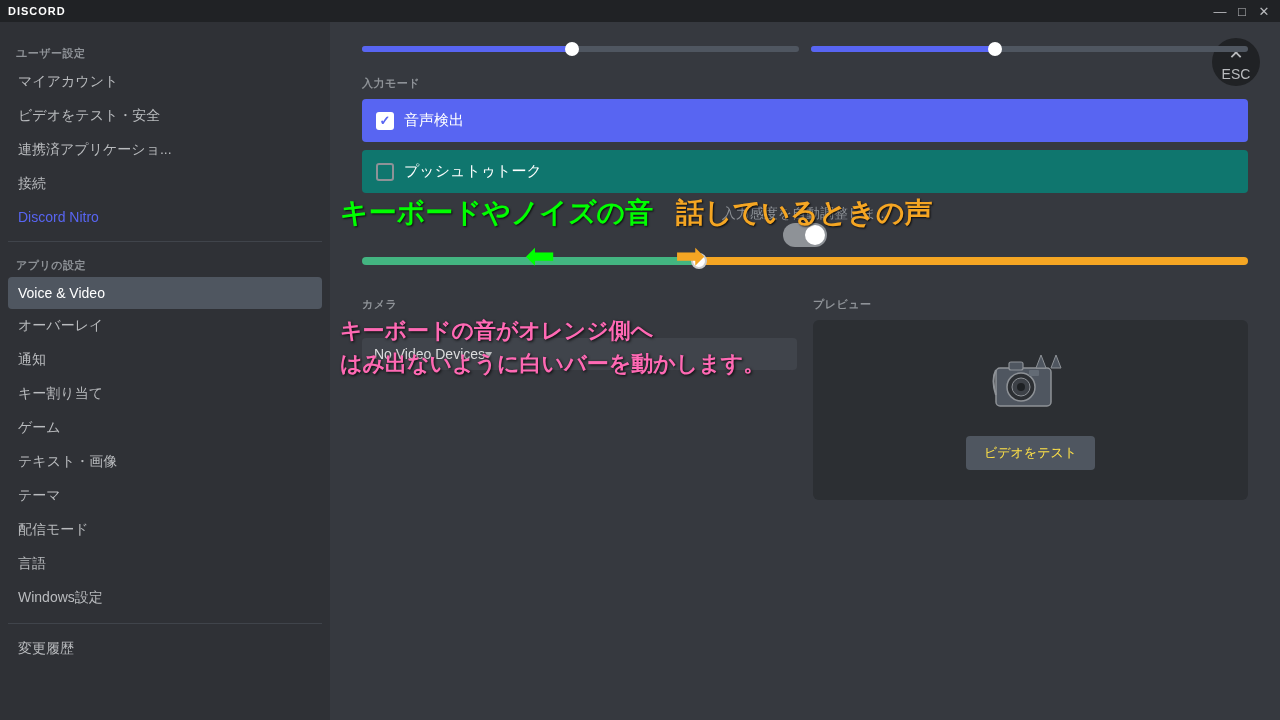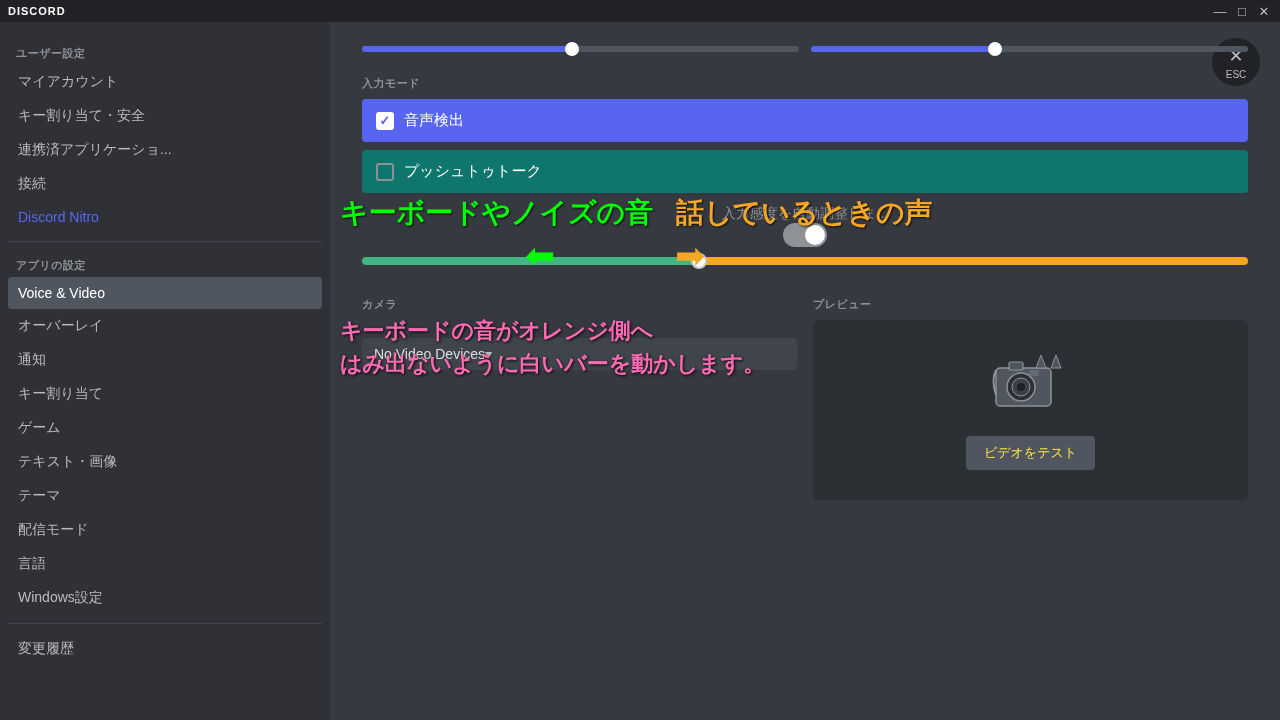--- a/index.html
+++ b/index.html
@@ -118,21 +118,21 @@
       cursor: pointer;
       display: flex;
       flex-direction: column;
       align-items: center;
       justify-content: center;
       color: #b9bbbe;
       font-size: 18px;
       gap: 1px;
     }
     .esc-label {
-      font-size: 10px;
+      font-size: 14px;
       color: #b9bbbe;
       margin-top: 1px;
     }
 
     
     .section-label {
       font-size: 11px;
       font-weight: 700;
       color: #8e9297;
       text-transform: uppercase;
@@ -396,21 +396,21 @@
     <button class="title-bar-btn">✕</button>
   </div>
 </div>
 
 <div class="app-body">
 
   <nav class="sidebar">
     <div class="sidebar-section-label">ユーザー設定</div>
 
     <button class="sidebar-item">マイアカウント</button>
-    <button class="sidebar-item">キー割り当て・安全</button>
+    <button class="sidebar-item">ビデオをテスト・安全</button>
     <button class="sidebar-item">連携済アプリケーショ...</button>
     <button class="sidebar-item">接続</button>
     <button class="sidebar-item nitro">Discord Nitro</button>
 
     <div class="sidebar-divider"></div>
 
     <div class="sidebar-section-label">アプリの設定</div>
 
     <button class="sidebar-item active">Voice &amp; Video</button>
     <button class="sidebar-item">オーバーレイ</button>

